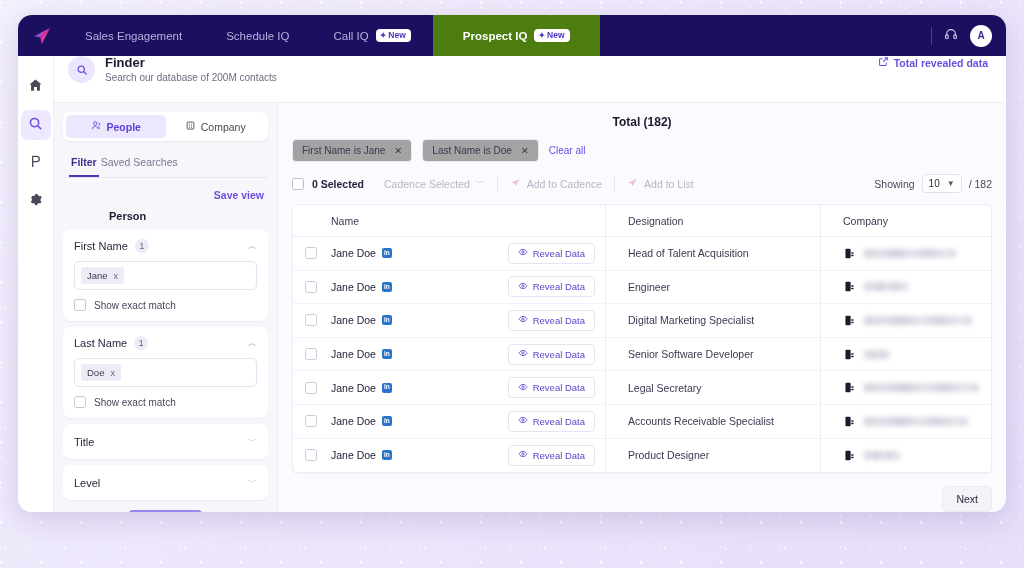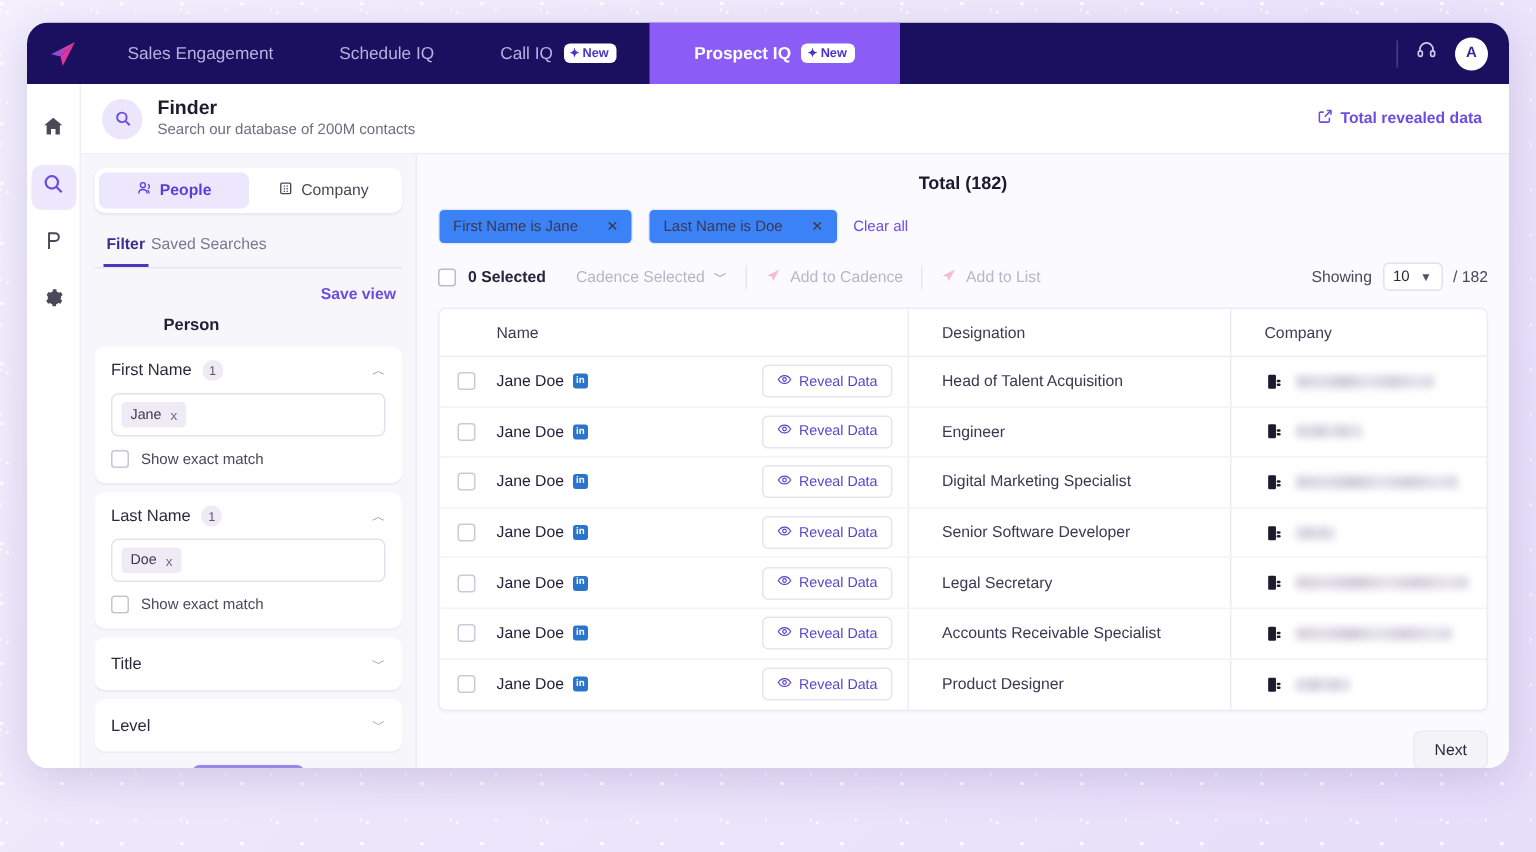--- a/index.html
+++ b/index.html
@@ -35,21 +35,21 @@
   .logo-cell { width: 45px; display:flex; align-items:center; justify-content:center; }
   .logo { width: 22px; height: 22px; position: relative; }
   .logo svg { display:block; }
   .nav-items { display: flex; align-items: stretch; height: 41px; }
   .nav-item {
     display: flex; align-items: center; gap: 7px;
     padding: 0 22px; color: #b8b0de; font-size: 11.5px; height: 41px;
     white-space: nowrap; cursor: pointer;
   }
   .nav-item.wide { padding: 0 30px; }
-  .nav-item.active { background: #8b5cf6; color: #ffffff; font-weight: bold; }
+  .nav-item.active { background: #4d7c0f; color: #ffffff; font-weight: bold; }
   .badge-new {
     background: #ffffff; color: #4a34c7; font-size: 8.5px; font-weight: bold;
     border-radius: 4px; padding: 2px 5px 2px 4px; display:inline-flex;
     align-items:center; gap:2px; line-height: 1;
   }
   .badge-new .spark { font-size: 8px; color:#4a34c7; }
   .topnav-right {
     position: absolute; right: 14px; top: 0; height: 41px;
     display: flex; align-items: center; gap: 12px;
   }
@@ -74,21 +74,21 @@
     width: 30px; height: 30px; border-radius: 7px;
     display: flex; align-items: center; justify-content: center;
     color: #4b4857; cursor: pointer;
   }
   .rail-btn.active { background: #ede8fd; color: #6d4de0; }
 
   
   .content { flex: 1; display: flex; flex-direction: column; background: #fbfaff; }
 
   .pagehead {
-    height: 47px; background: #ffffff; display: flex; align-items: center;
+    height: 47px; background: #ffffff; display: flex; align-items: flex-start;
     padding: 0 18px 0 14px; border-bottom: 1px solid #f1eefa;
   }
   .finder-icon {
     width: 27px; height: 27px; border-radius: 50%; background: #ece6fd;
     display:flex; align-items:center; justify-content:center; color:#6d4de0;
     margin-right: 10px;
   }
   .finder-title { font-size: 13px; font-weight: bold; color: #1d1a2e; line-height: 1.15;}
   .finder-sub { font-size: 10px; color: #6f6b80; line-height: 1.35; }
   .revealed-link {
@@ -153,22 +153,22 @@
   .search-btn {
     background: #9b86ec; color: #ffffff; border: none; border-radius: 5px;
     font-size: 11px; padding: 7px 20px; font-family: inherit; cursor: pointer;
   }
 
   
   .results { flex: 1; padding: 12px 14px 0 14px; display:flex; flex-direction: column; min-width:0; }
   .total { font-size: 12px; font-weight: bold; color: #1d1a2e; margin-bottom: 10px; text-align: center; }
   .chiprow { display: flex; align-items: center; gap: 10px; margin-bottom: 12px; }
   .chip-lg {
-    background: #3b82f6; border: 1px solid #ece9f4; border-radius: 4px;
-    font-size: 10px; color: #3b3850; padding: 5px 9px; display: inline-flex; gap: 19px; align-items:center;
+    background: #a3a3a3; border: 1px solid #ece9f4; border-radius: 4px;
+    font-size: 10px; color: #3b3850; padding: 5px 9px; display: inline-flex; gap: 9px; align-items:center;
     cursor: pointer;
   }
   .chip-lg .x { color: #3b3850; font-size: 9.5px; }
   .clear-all { font-size: 10px; color: #6d4de0; cursor: pointer; }
 
   .actionbar { display: flex; align-items: center; gap: 0; margin-bottom: 11px; }
   .sel-cb { width: 12px; height: 12px; border: 1.3px solid #bdb8cf; border-radius: 2.5px; background:#fff; margin-right:8px; cursor:pointer;}
   .sel-text { font-size: 10.5px; font-weight: bold; color: #26233a; margin-right: 20px; }
   .act {
     display:flex; align-items:center; gap: 6px; font-size: 10.5px; color: #b9b5c6;

